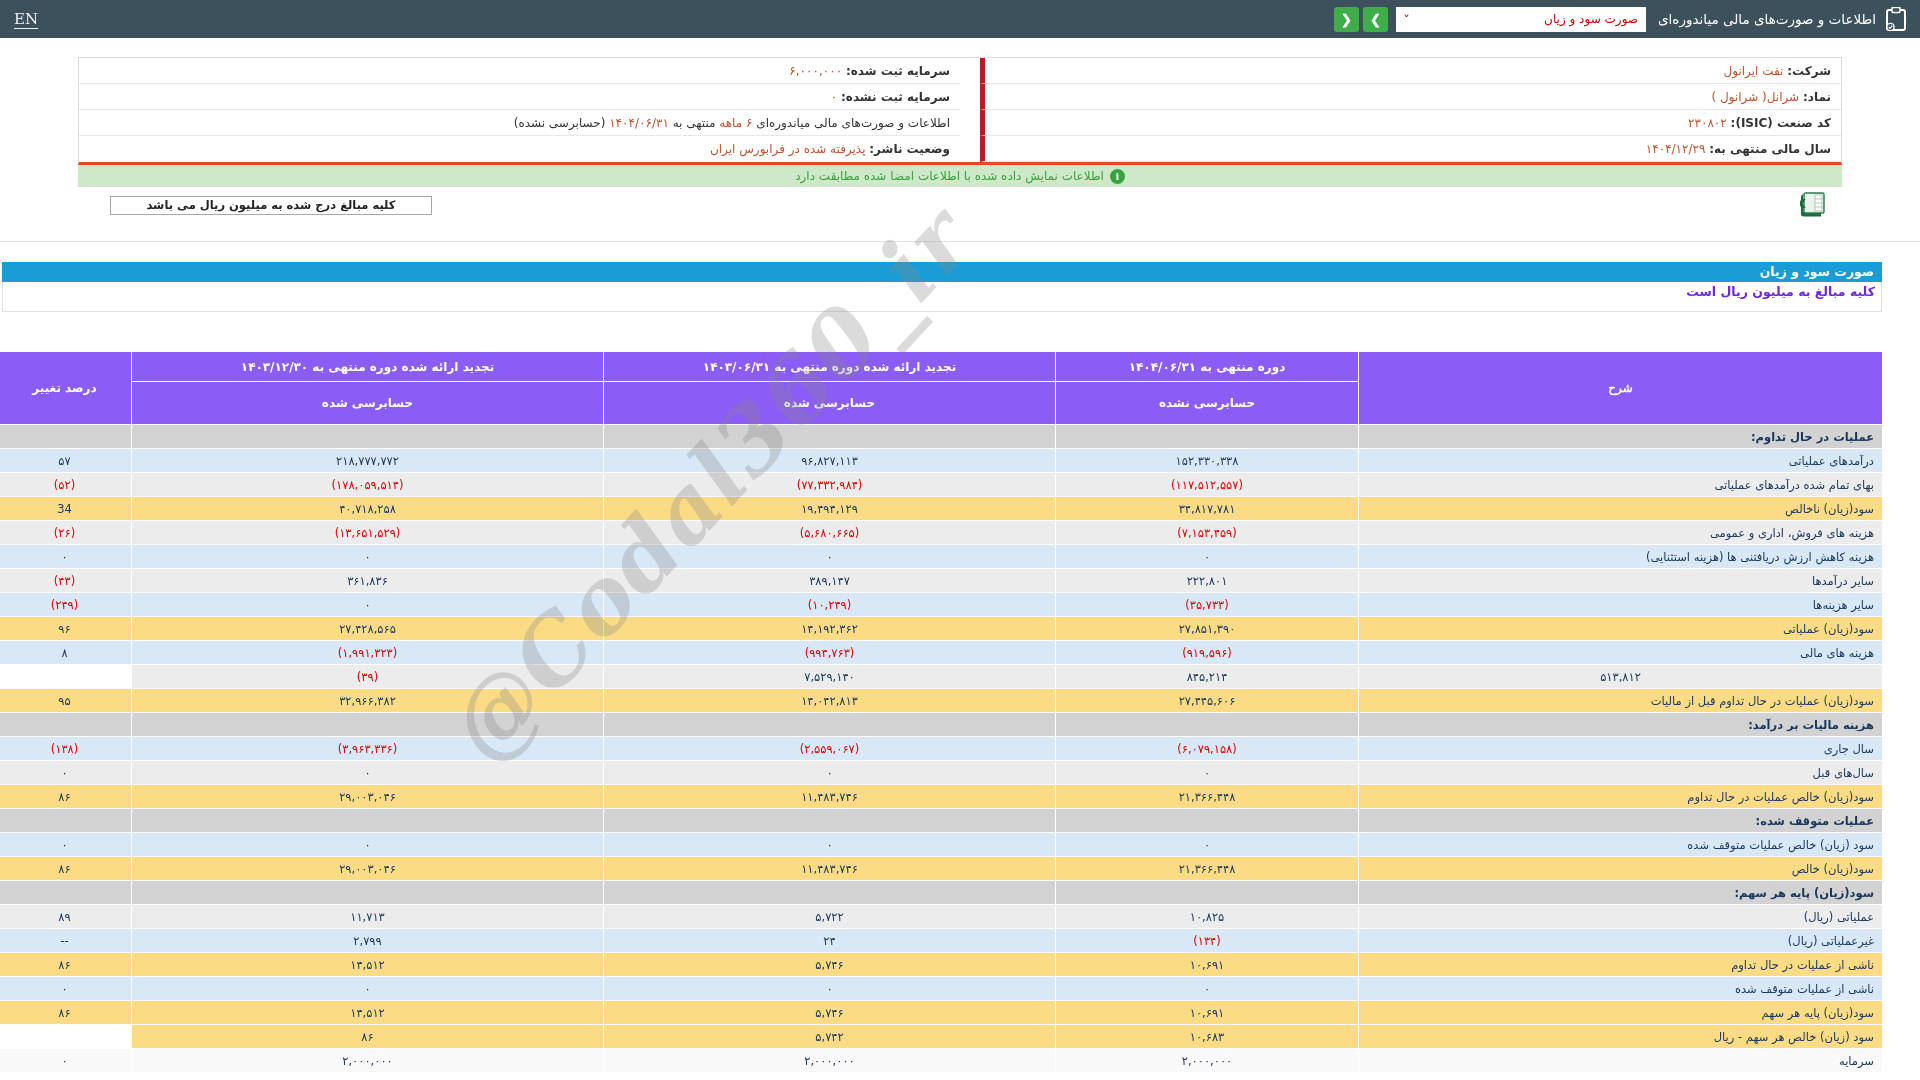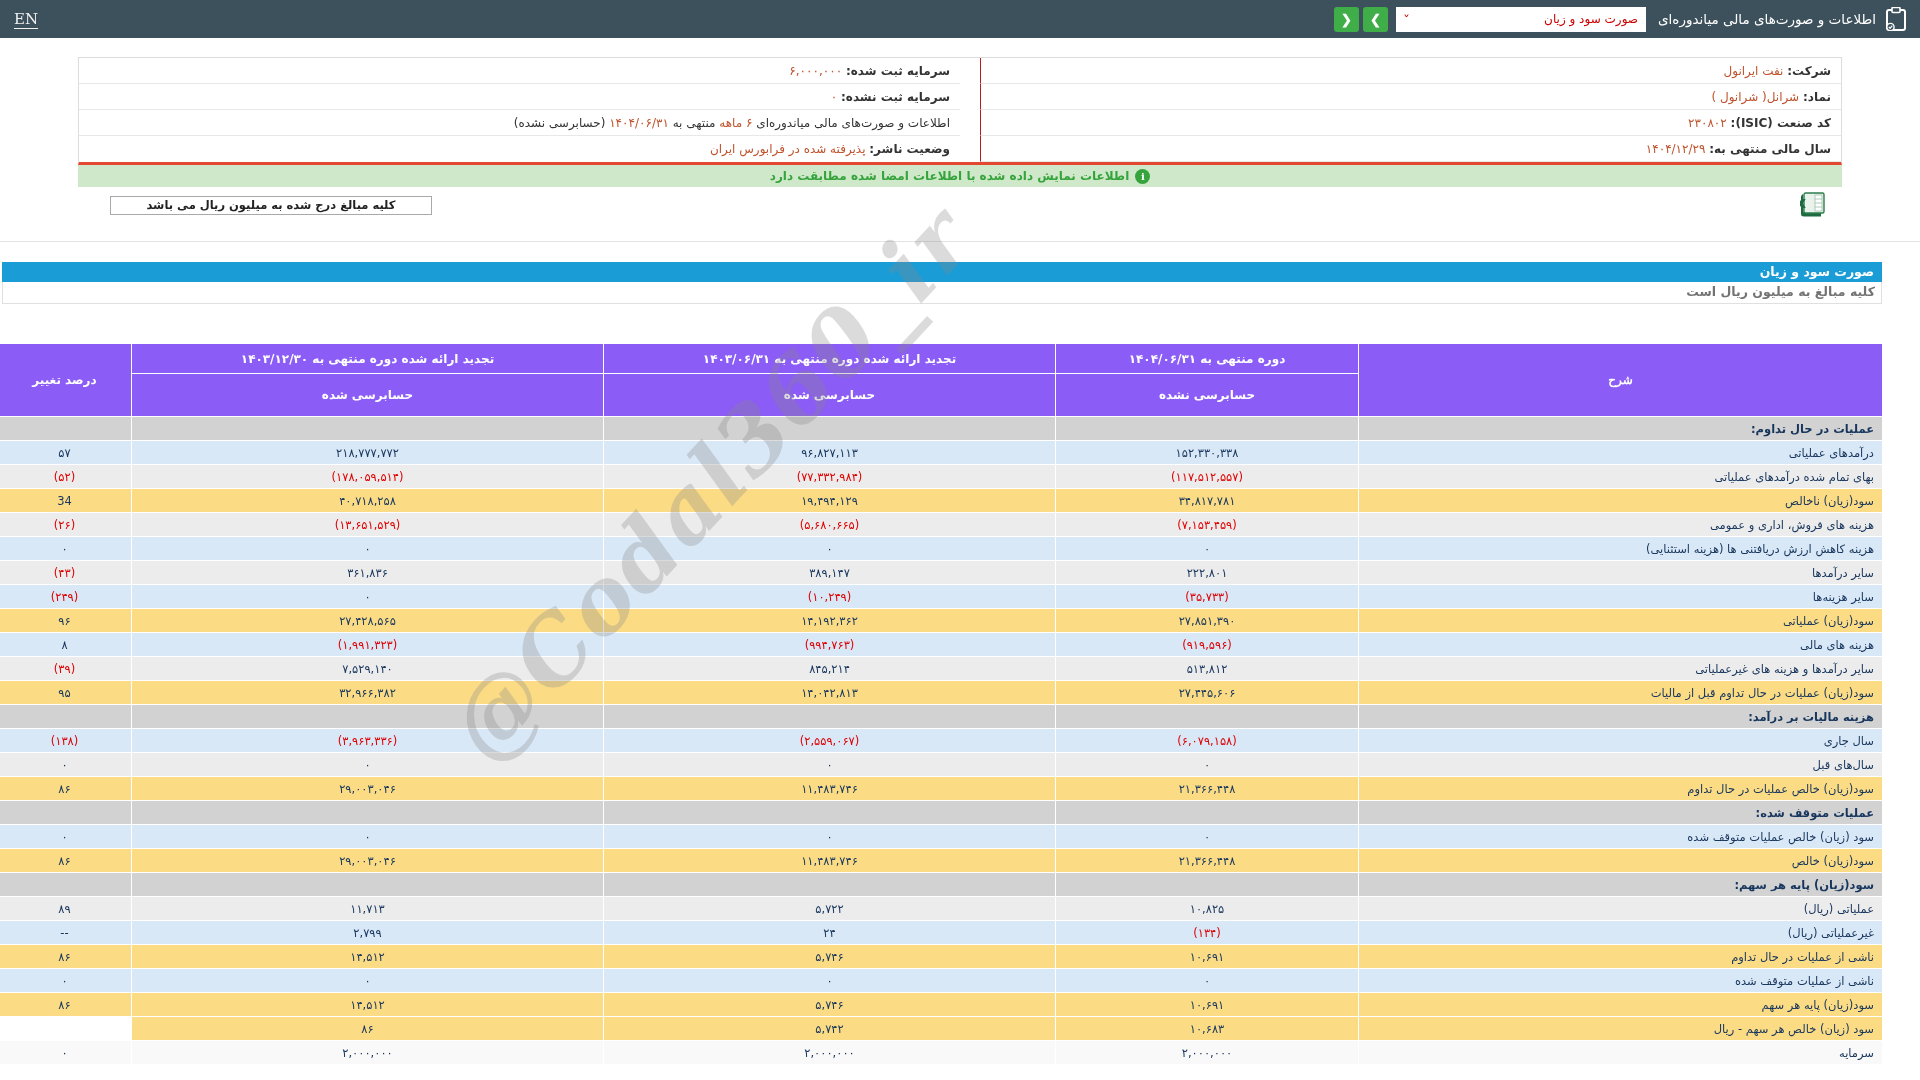--- a/index.html
+++ b/index.html
@@ -37,33 +37,33 @@
   
   .info-table {
     margin:19px 78px 0 78px;
     border:1px solid #ddd; border-bottom:3px solid #e4472f;
     display:grid; grid-template-columns:1fr 1fr; background:#fff;
   }
   .info-cell {
     height:26px; padding:3px 10px; font-size:12px; line-height:20px;
     border-bottom:1px solid #e8e8e8; white-space:nowrap; overflow:hidden;
   }
-  .info-cell.rcol { border-left:1px solid #b91c1c;margin-left:20px; }
+  .info-cell.rcol { border-left:5px solid #b91c1c;margin-left:20px; }
   .info-cell:nth-last-child(-n+1) { border-bottom:none; }
   .info-lbl { font-weight:bold; color:#333; }
   .info-val { color:#c0532c; }
   .seg-black { color:#333; }
   .seg-orange { color:#c0532c; }
 
   
   .notice-bar {
     margin:0 78px; height:22px; background:#cfe8ca;
     display:flex; align-items:center; justify-content:center; gap:6px;
   }
-  .notice-text { color:#36a43c; font-size:12px; font-weight:bold; }
+  .notice-text { color:#36a43c; font-size:12px; font-weight:normal; }
   .info-icon {
     width:15px; height:15px; border-radius:50%; background:#36a43c; color:#fff;
     font-size:10px; font-weight:bold; display:flex; align-items:center; justify-content:center;
     font-family:"DejaVu Serif", serif;
   }
 
   
   .unit-box {
     position:absolute; left:110px; top:196px; width:322px; height:19px;
     border:1px solid #a9a9a9; background:#fff; text-align:center;
@@ -76,22 +76,22 @@
 
   .page-divider { margin-top:54px; border-top:1px solid #e3e3e3; }
 
   
   .stmt-wrap { margin:20px 38px 0 2px; }
   .stmt-title-bar {
     height:20px; background:#1a9dd7; color:#fff; font-size:12.5px; font-weight:bold;
     line-height:20px; padding-right:8px;
   }
   .stmt-unit-row {
-    height:22px; background:#fff; border:1px solid #e0e0e0; border-top:none;
-    font-size:12.5px; font-weight:bold; color:#737373; line-height:20px; padding-right:6px;
+    height:30px; background:#fff; border:1px solid #e0e0e0; border-top:none;
+    font-size:12.5px; font-weight:bold; color:#6d28d9; line-height:20px; padding-right:6px;
   }
 
   
   .fin-table { margin:40px 38px 0 2px; direction:rtl; }
   .thead {
     display:grid; grid-template-columns:523px 302px 451px 471px 133px;
     grid-template-rows:29px 42px; gap:1px; background:#fff;
   }
   .th {
     background:#8b5cf6; color:#fff; font-weight:bold; font-size:12px;
@@ -379,23 +379,20 @@
           <span class="num neg">(۹۹۴,۷۶۳)</span>
         </div>
         <div class="td val">
           <span class="num neg">(۱,۹۹۱,۳۲۳)</span>
         </div>
         <div class="td val">
           <span class="num">۸</span>
         </div>
       </div>
       <div class="trow bg-gray">
-        <div class="td lbl">
-          <span>سایر درآمدها و هزینه های غیرعملیاتی</span>
-        </div>
         <div class="td val">
           <span class="num">۵۱۳,۸۱۲</span>
         </div>
         <div class="td val">
           <span class="num">۸۴۵,۲۱۴</span>
         </div>
         <div class="td val">
           <span class="num">۷,۵۲۹,۱۴۰</span>
         </div>
         <div class="td val">

